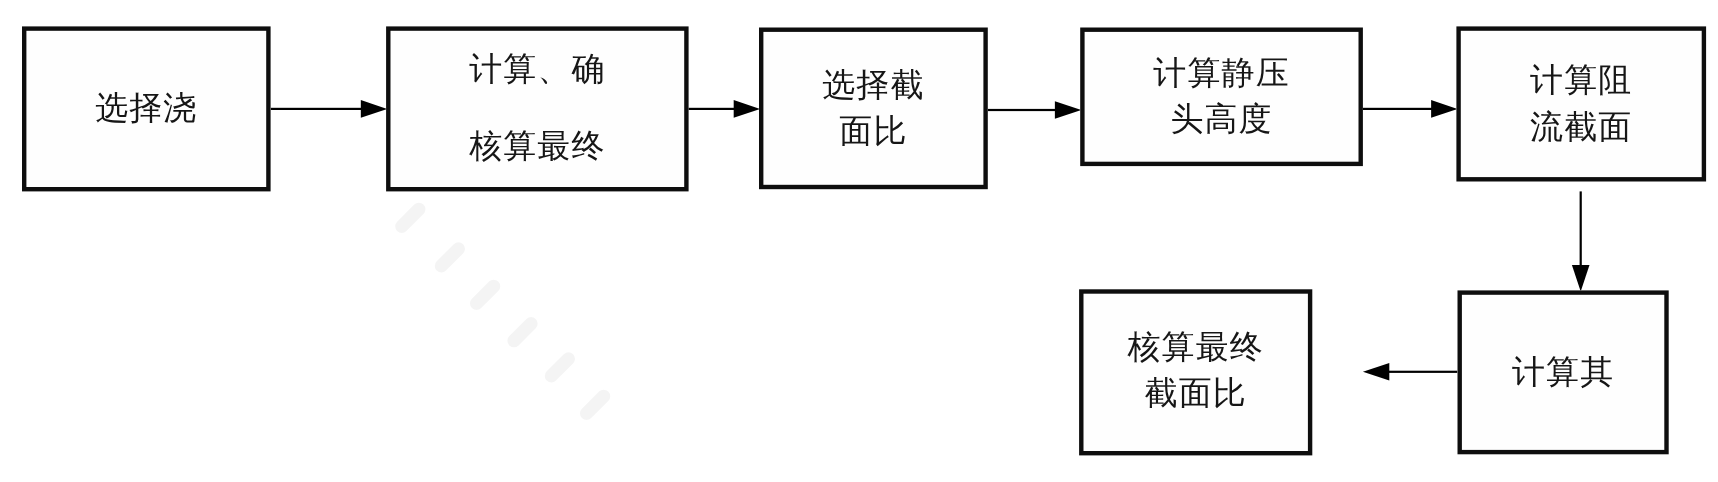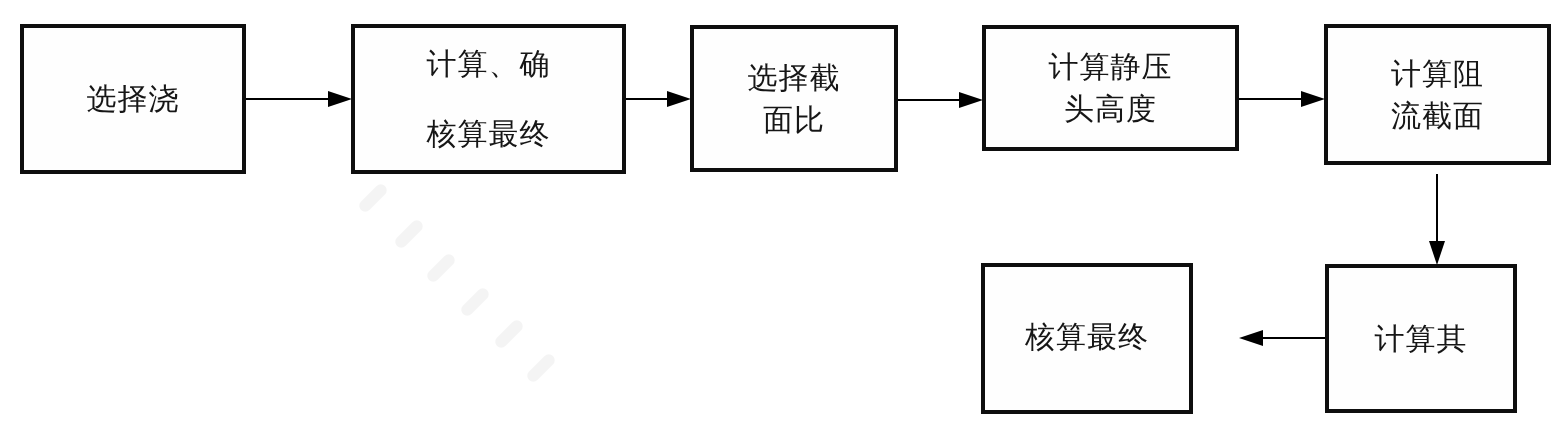--- a/index.html
+++ b/index.html
@@ -124,20 +124,21 @@
     <span class="bline">计算阻</span>
     <span class="bline">流截面</span>
   </div>
 
   <div class="box b6">
     <span class="bline">计算其</span>
   </div>
 
   <div class="box b7">
     <span class="bline">核算最终</span>
+    <span class="bline">截面比</span>
   </div>
 
   <div class="arrow arrow-right a1">
     <div class="shaft"></div>
     <div class="head"></div>
   </div>
   <div class="arrow arrow-right a2">
     <div class="shaft"></div>
     <div class="head"></div>
   </div>

